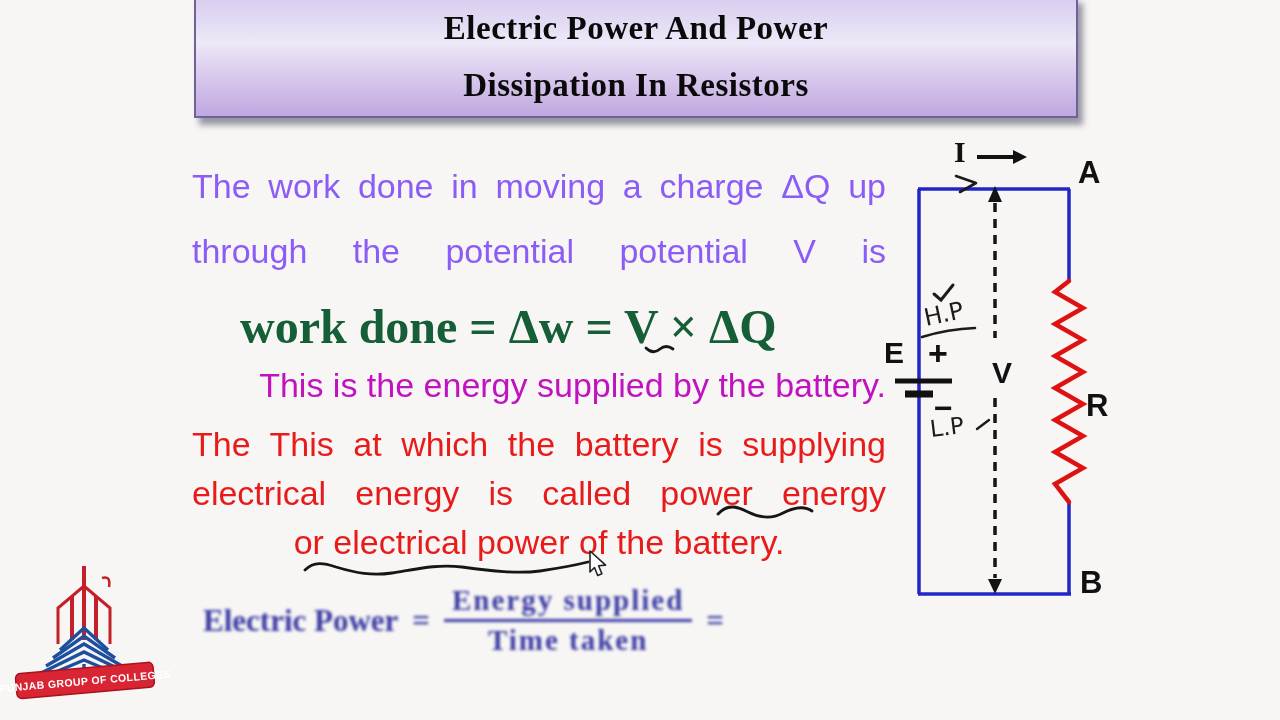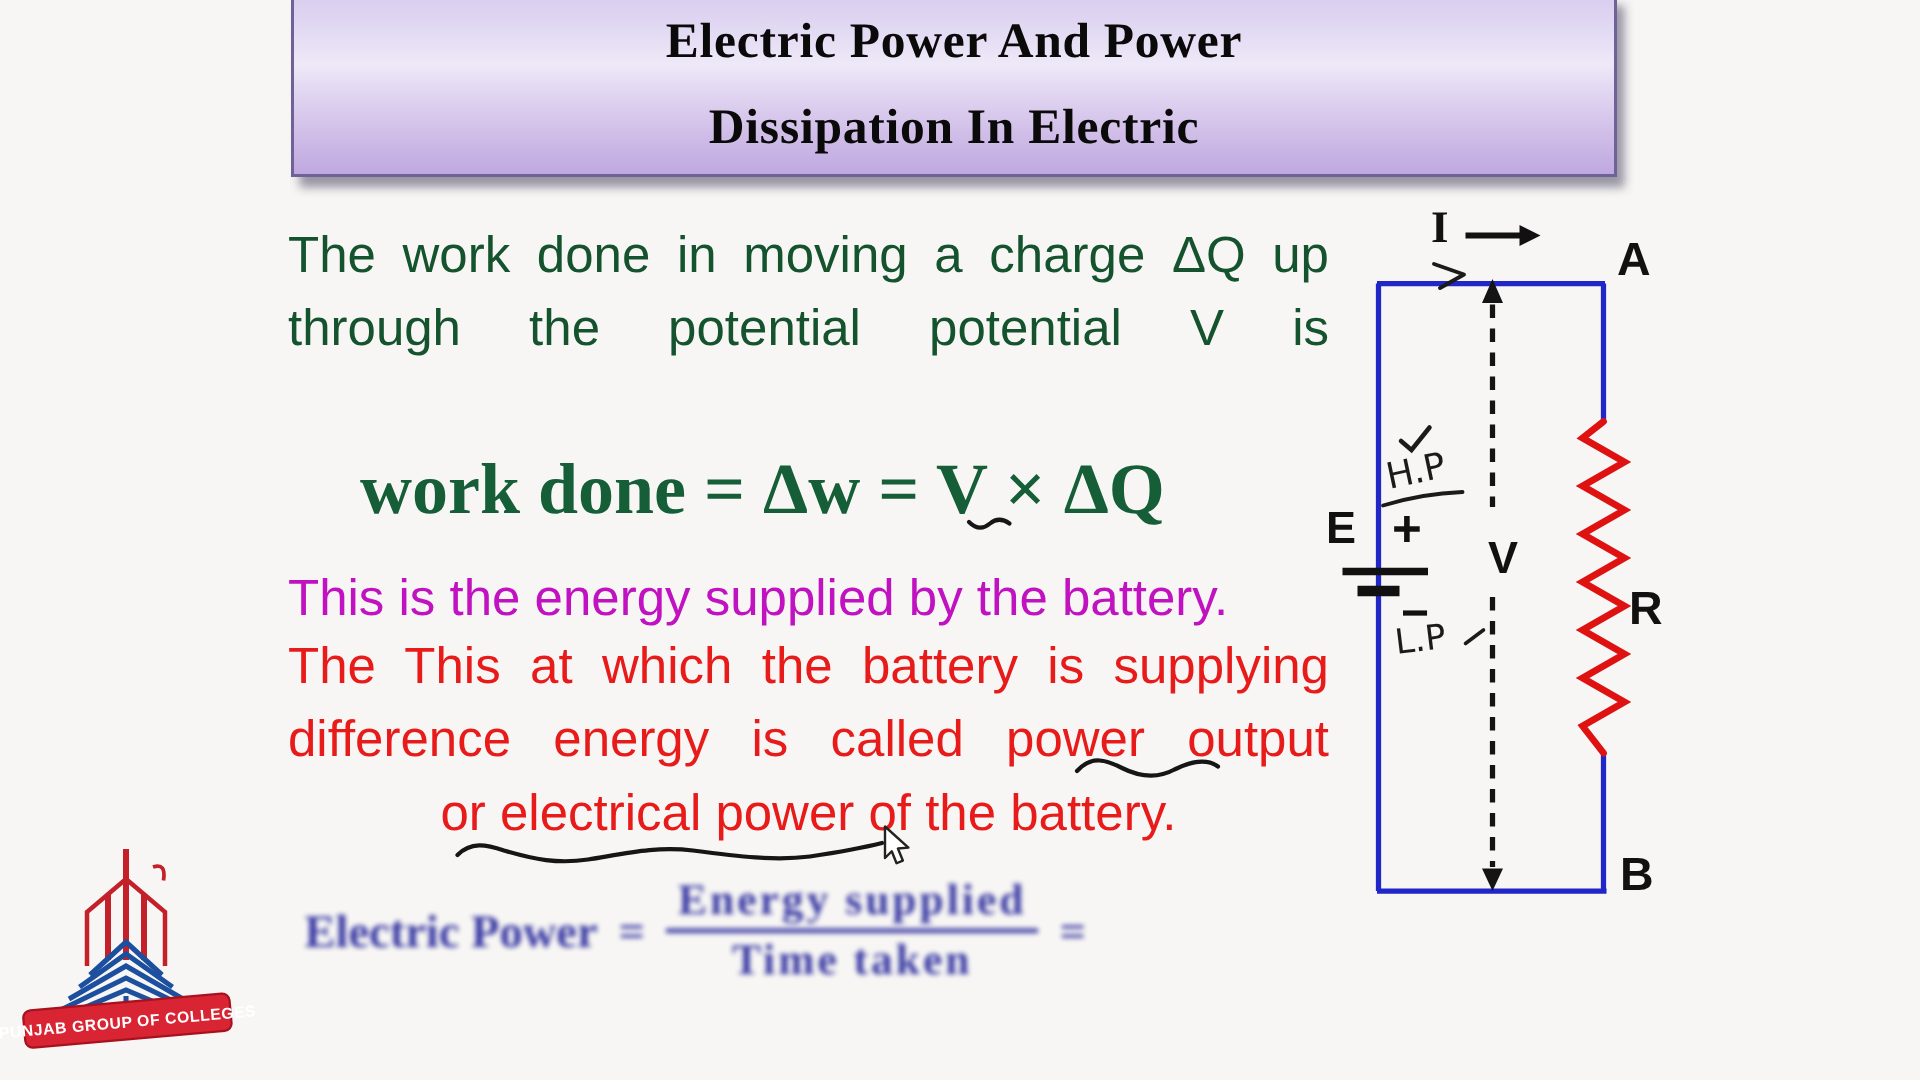--- a/index.html
+++ b/index.html
@@ -16,21 +16,21 @@
     display:flex;flex-direction:column;justify-content:center;align-items:center;
   }
   .banner .tline{
     font-family:"Liberation Serif",serif;font-weight:bold;font-size:33px;
     color:#0a0a0a;line-height:57px;letter-spacing:.5px;white-space:nowrap;
   }
   
   .para{position:absolute;width:694px;left:192px;}
   .pline{font-size:34px;line-height:49px;white-space:nowrap;}
   .pline.stretch{white-space:normal;text-align:justify;text-align-last:justify;}
-  .brown{color:#14532d;}
+  .brown{color:#8b5cf6;margin-top:16px;}
   .magenta{color:#c012c0;}
   .red{color:#e81b1b;text-align:center;}
   .workdone{
     position:absolute;left:240px;top:299px;
     font-family:"Liberation Serif",serif;font-weight:bold;font-size:48px;
     color:#155e37;white-space:nowrap;
   }
   
   .pformula{
     position:absolute;left:203px;top:584px;display:flex;align-items:center;gap:14px;
@@ -56,37 +56,37 @@
   .lbl-hp{left:924px;top:300px;font-size:24px;transform:rotate(-12deg);}
   .lbl-lp{left:930px;top:414px;font-size:23px;transform:rotate(-7deg);}
   
   #overlay{position:absolute;left:0;top:0;pointer-events:none;}
 </style>
 </head>
 <body>
 
 <div class="banner">
   <div class="tline">Electric Power And Power</div>
-  <div class="tline">Dissipation In Electric</div>
+  <div class="tline">Dissipation In Resistors</div>
 </div>
 
 <div class="para" style="top:146px;">
   <div class="pline stretch brown">The work done in moving a charge ΔQ up</div>
   <div class="pline stretch brown">through the potential potential V is</div>
 </div>
 
 <div class="workdone">work done = Δw = V × ΔQ</div>
 
-<div class="para" style="top:375px;">
+<div class="para" style="top:361px;text-align:right;">
   <div class="pline magenta">This is the energy supplied by the battery.</div>
 </div>
 
 <div class="para" style="top:420px;">
   <div class="pline stretch red">The This at which the battery is supplying</div>
-  <div class="pline stretch red">difference energy is called power output</div>
+  <div class="pline stretch red">electrical energy is called power energy</div>
   <div class="pline red">or electrical power of the battery.</div>
 </div>
 
 <div class="pformula">
   <span class="pf-lhs">Electric Power</span>
   <span class="pf-eq">=</span>
   <span class="frac">
     <span class="num">Energy supplied</span>
     <span class="bar"></span>
     <span class="den">Time taken</span>

